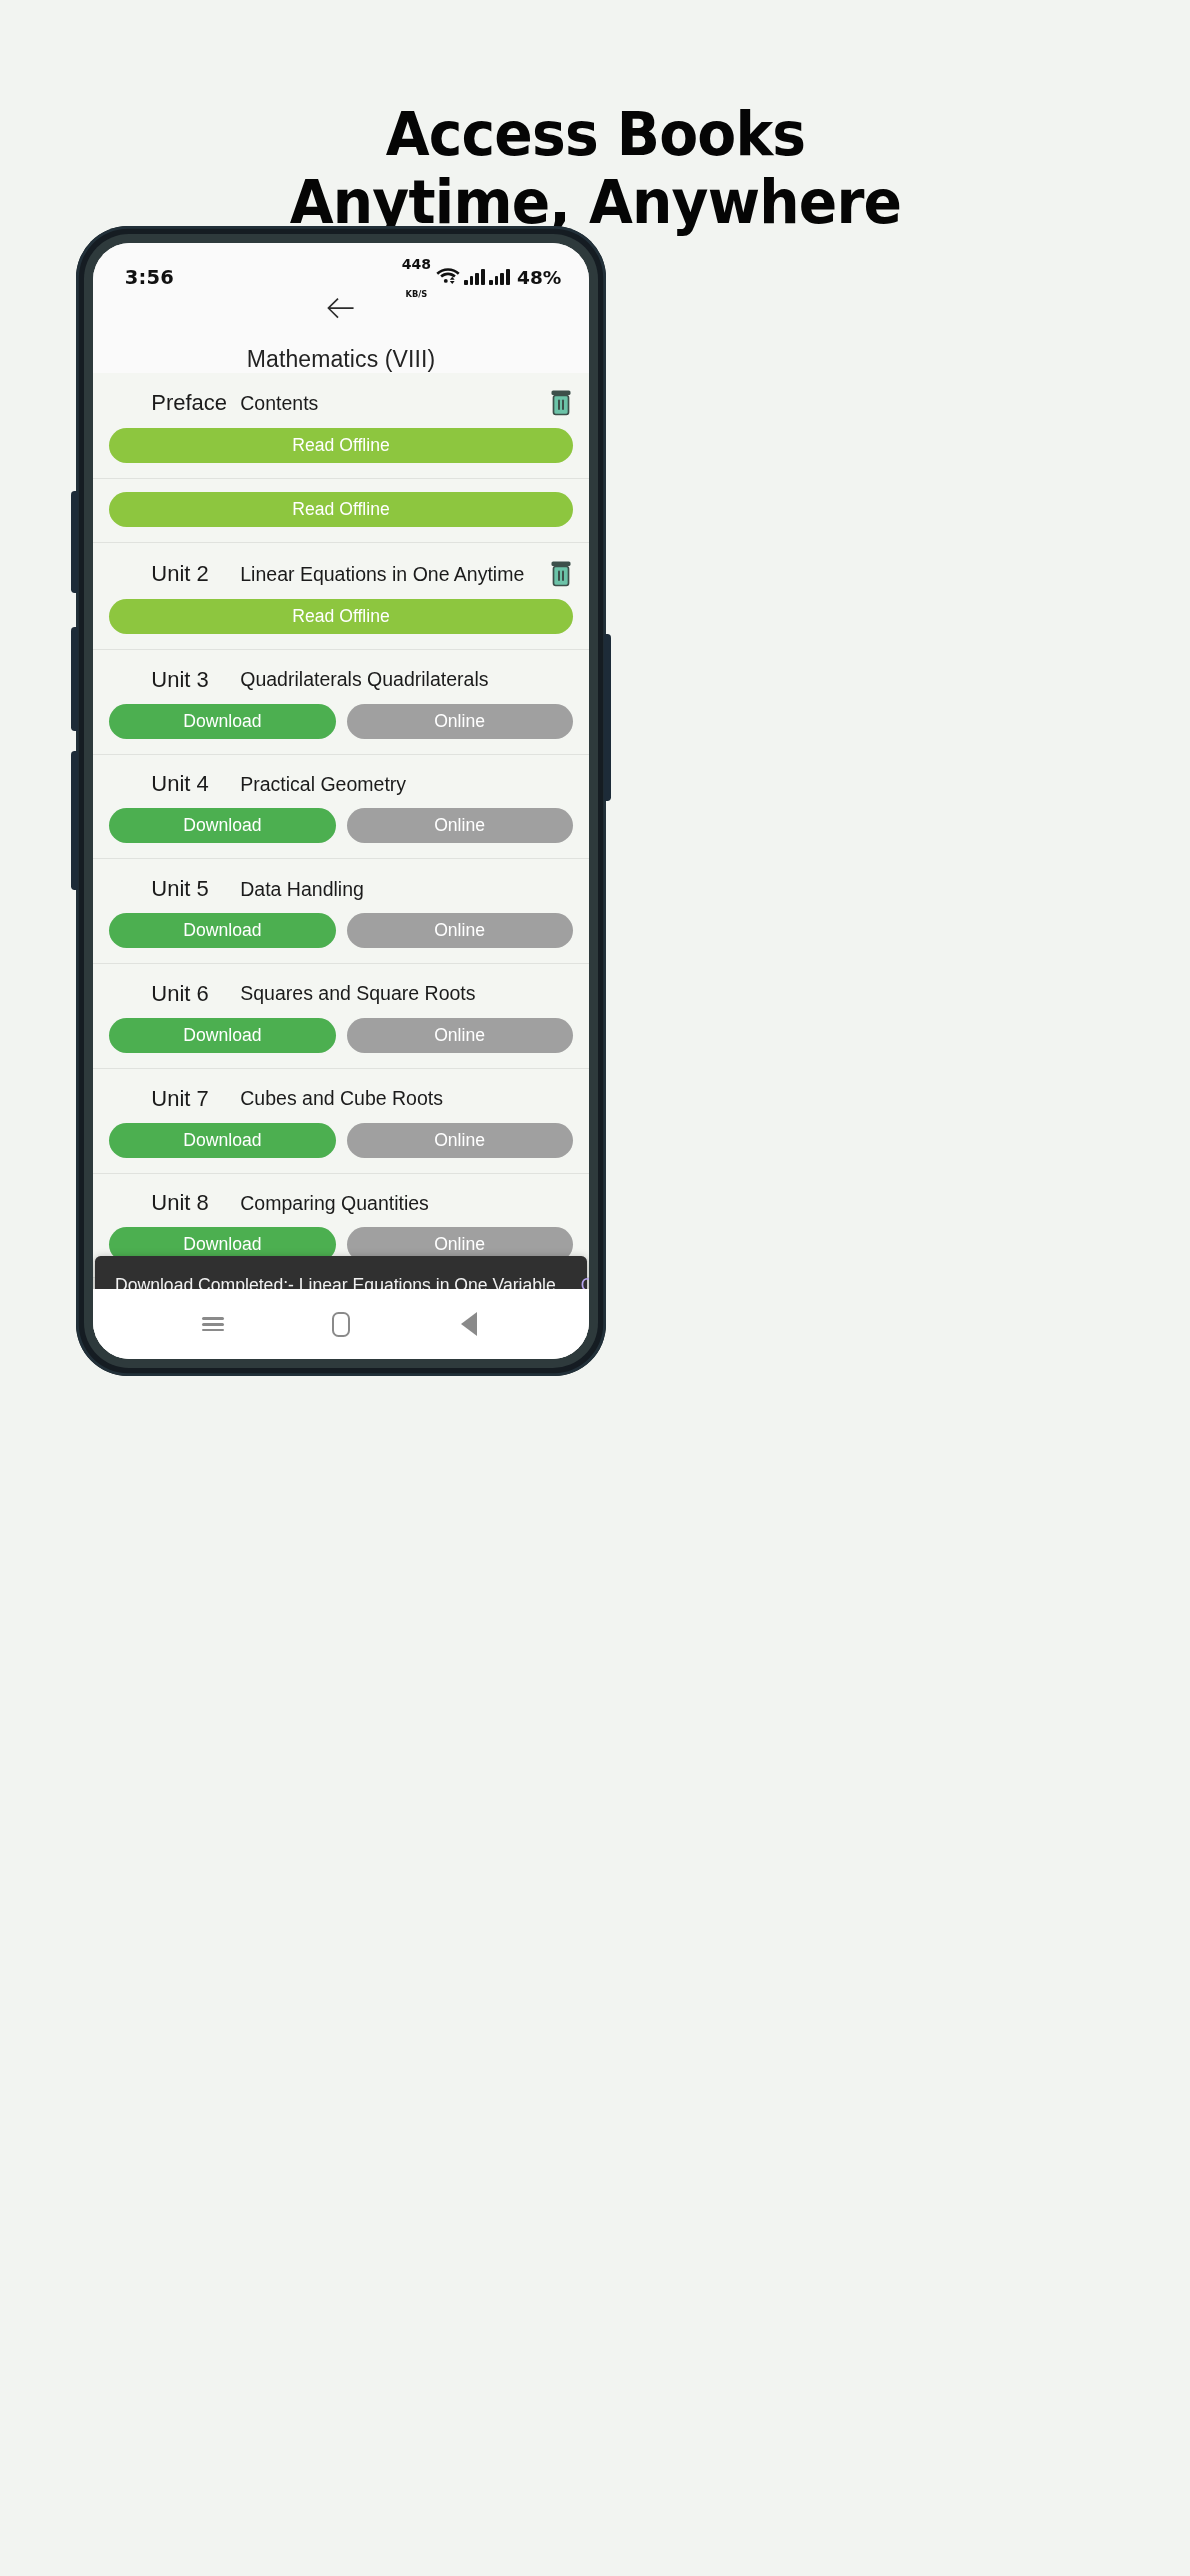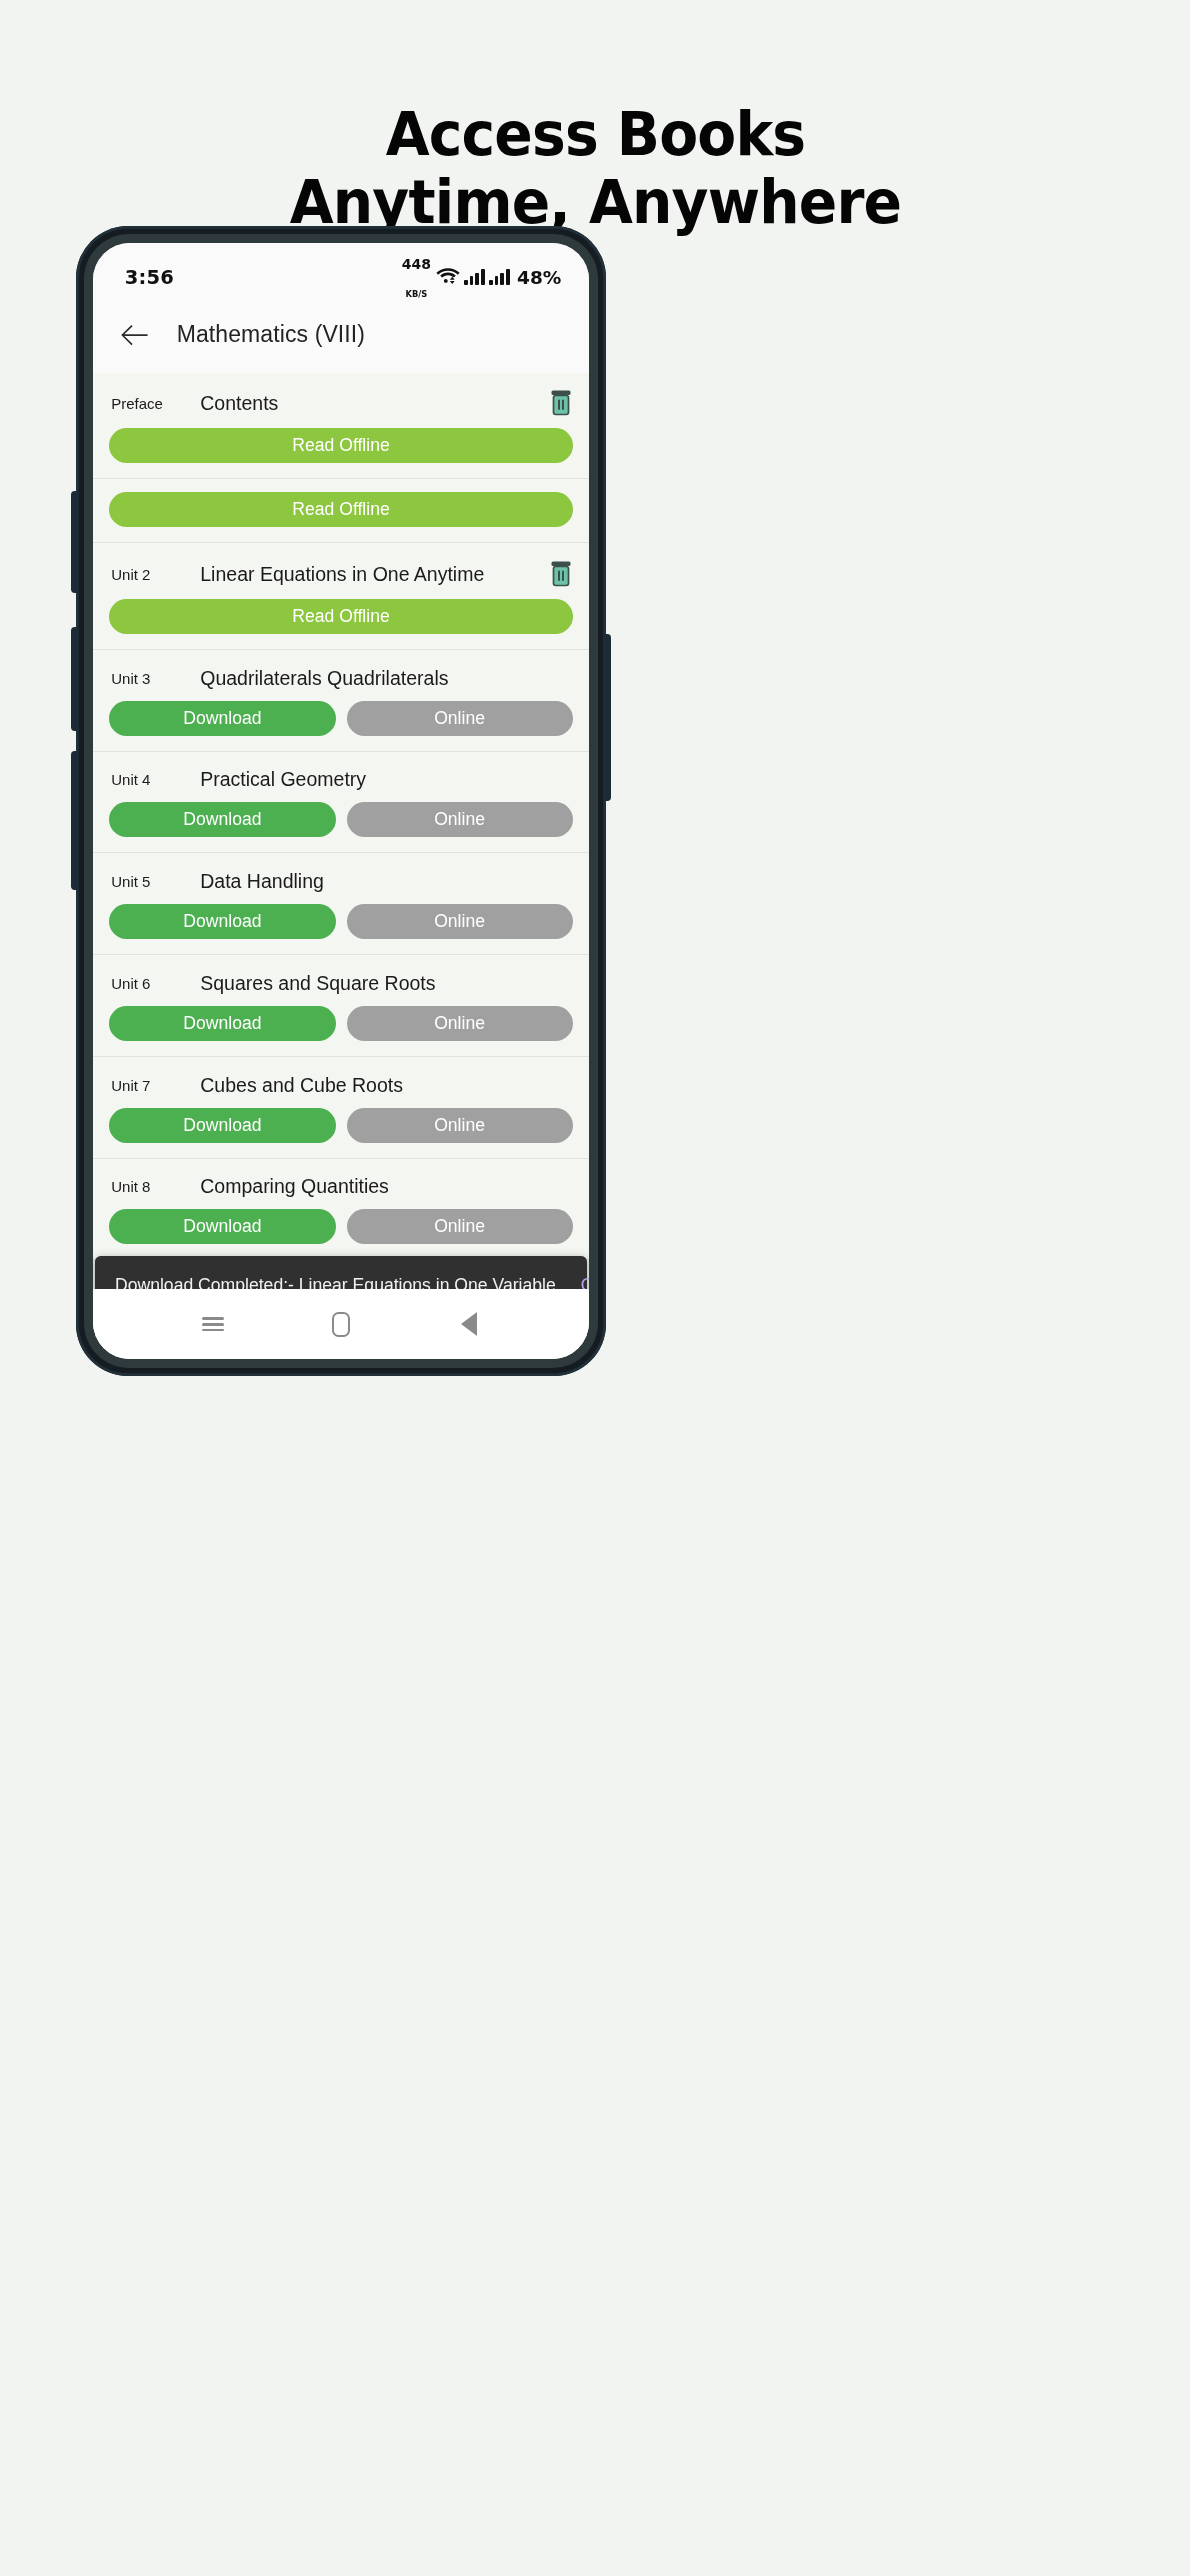--- a/index.html
+++ b/index.html
@@ -131,20 +131,21 @@
   }
 
   
   .app-bar {
     height: 76px;
     display: flex;
     align-items: center;
     gap: 26px;
     padding: 0 26px;
     background: #fafafa;
+    flex-direction: column;
   }
   .back-arrow {
     width: 32px; height: 32px;
     display: flex; align-items: center; justify-content: center;
     cursor: pointer;
   }
   .app-title {
     font-size: 23px;
     color: #232323;
     letter-spacing: 0.1px;
@@ -162,24 +163,25 @@
     border-bottom: 1.9px solid #e0e2de;
     padding: 13px 16.7px 15px 16.7px;
   }
   .card-head {
     display: flex;
     align-items: center;
     gap: 0;
     padding: 3.7px 0 11px 1.9px;
   }
   .unit-label {
-    font-size: 15px;
+    font-size: 22px;
     color: #1b1b1b;
     width: 89px;
     flex: 0 0 89px;
+    margin-left: 40px;
   }
   .unit-title {
     font-size: 19.5px;
     color: #1b1b1b;
     flex: 1 1 auto;
     white-space: nowrap;
   }
   .trash-icon {
     flex: 0 0 auto;
     width: 24px; height: 28px;

